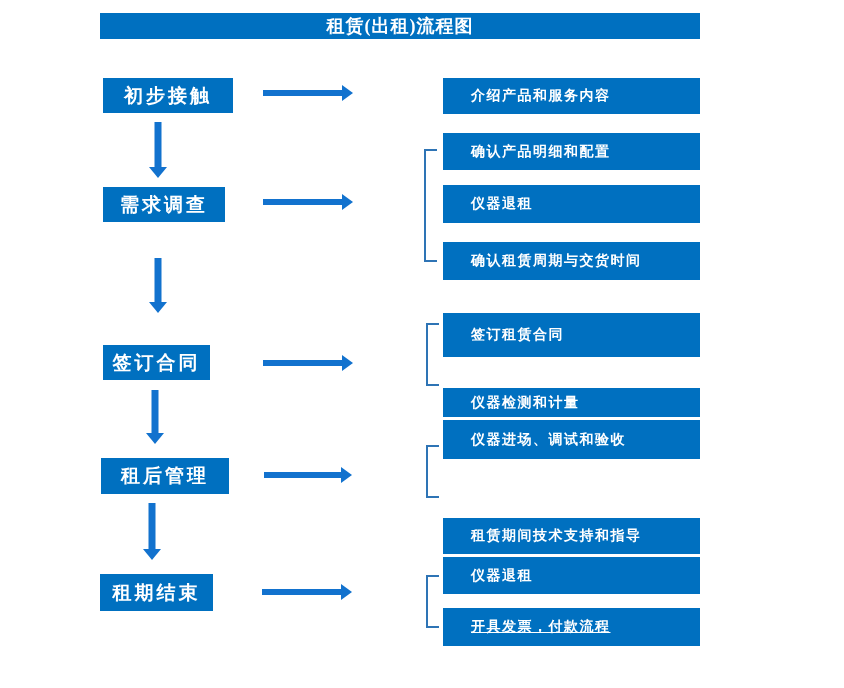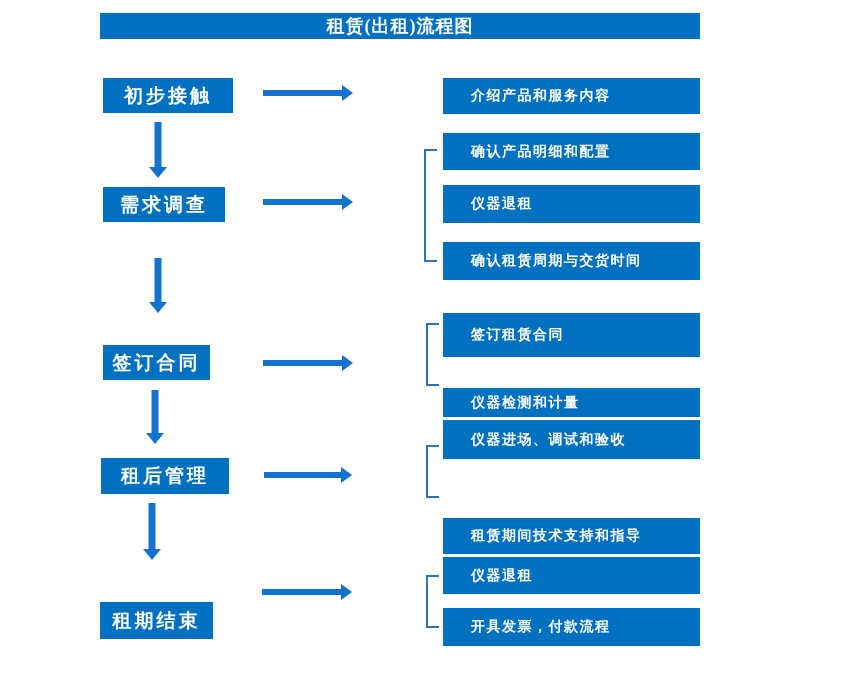--- a/index.html
+++ b/index.html
@@ -69,21 +69,21 @@
     border-left:2px solid var(--bracket-blue);
     border-top:2px solid var(--bracket-blue);
     border-bottom:2px solid var(--bracket-blue);
     width:13px;box-sizing:border-box;
   }
   
   .s1{left:103px;top:78px;width:130px;height:35px;}
   .s2{left:103px;top:187px;width:122px;height:35px;}
   .s3{left:103px;top:345px;width:107px;height:35px;}
   .s4{left:101px;top:458px;width:128px;height:36px;}
-  .s5{left:100px;top:574px;width:113px;height:37px;margin-top:28px;}
+  .s5{left:100px;top:574px;width:113px;height:37px;}
   
   .a1{left:149px;top:122px;height:56px;}
   .a2{left:149px;top:258px;height:55px;}
   .a3{left:146px;top:390px;height:54px;}
   .a4{left:143px;top:503px;height:57px;}
   
   .h1{left:263px;top:84px;width:90px;}
   .h2{left:263px;top:193px;width:90px;}
   .h3{left:263px;top:354px;width:90px;}
   .h4{left:264px;top:466px;width:88px;}
@@ -91,21 +91,21 @@
   
   .r1{top:78px;height:36px;}
   .r2{top:133px;height:37px;}
   .r3{top:185px;height:38px;}
   .r4{top:242px;height:38px;}
   .r5{top:313px;height:44px;}
   .r6{top:364px;height:29px;margin-top:24px;}
   .r7{top:420px;height:39px;}
   .r8{top:491px;height:36px;margin-top:27px;}
   .r9{top:557px;height:37px;}
-  .r10{top:608px;height:38px;}
+  .r10{top:608px;height:38px;text-decoration:underline;}
   
   .b1{left:424px;top:149px;height:113px;}
   .b2{left:426px;top:323px;height:63px;}
   .b3{left:426px;top:445px;height:53px;}
   .b4{left:426px;top:575px;height:53px;}
 </style>
 </head>
 <body>
 
 <div class="canvas">

